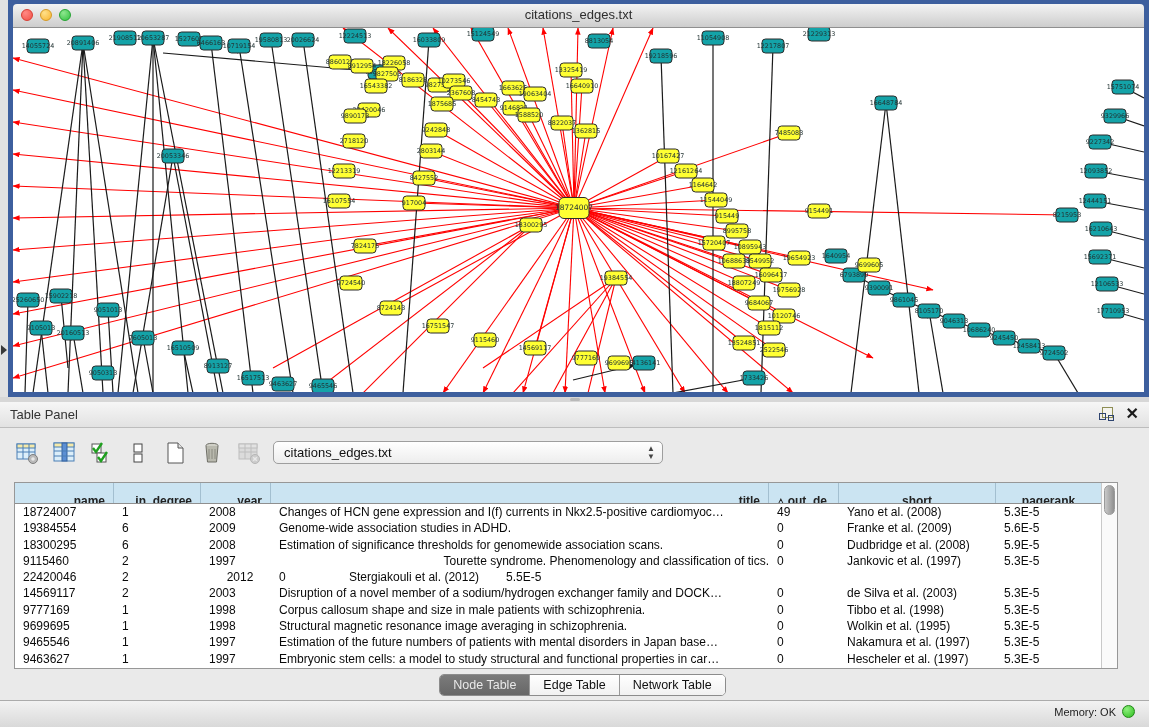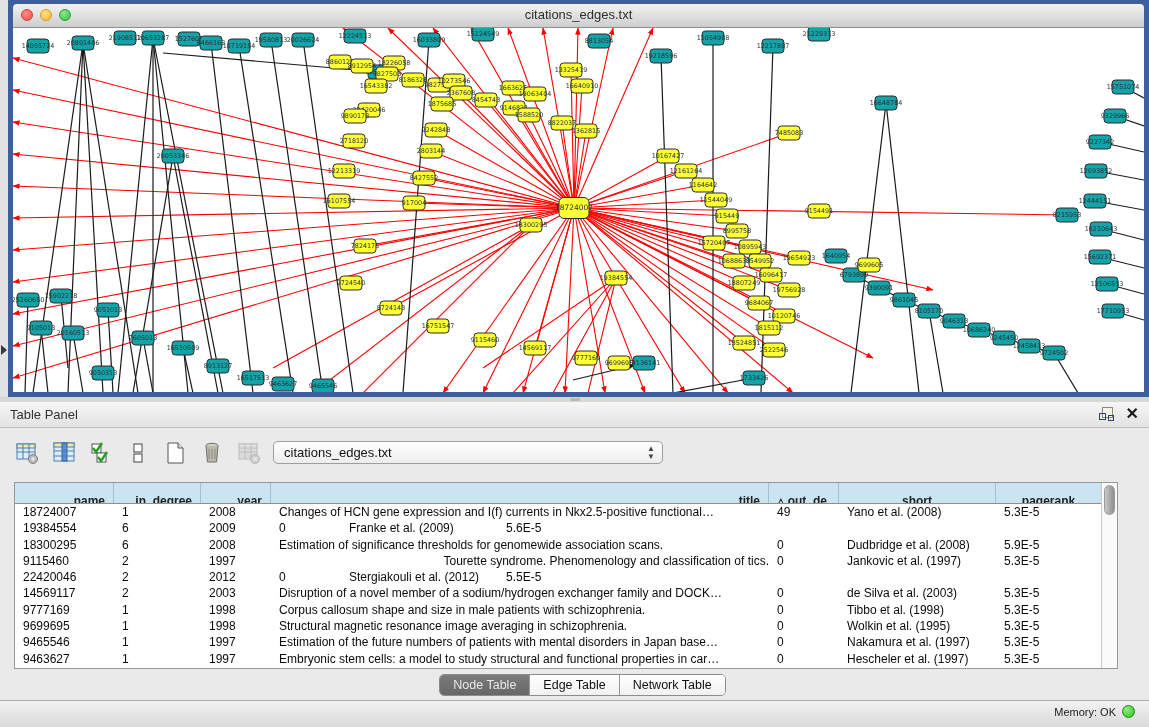--- a/index.html
+++ b/index.html
@@ -792,29 +792,30 @@
             <div class="hcell" style="width: 498px; text-align: right;">title</div>
             <div class="hcell" style="width: 70px; text-align: left;"><span class="sort-glyph">△</span>out_de…</div>
             <div class="hcell" style="width: 157px; text-align: center;">short</div>
             <div class="hcell" style="width: 105px; text-align: center;">pagerank</div>
           </div>
         <div class="grid-body" id="grid-body">
             <div class="row">
               <div class="bcell" style="width: 99px;">18724007</div>
               <div class="bcell" style="width: 87px;">1</div>
               <div class="bcell" style="width: 70px;">2008</div>
-              <div class="bcell" style="width: 498px;">Changes of HCN gene expression and I(f) currents in Nkx2.5-positive functional…</div>
+              <div class="bcell" style="width: 498px;">Changes of HCN gene expression and I(f) currents in Nkx2.5-positive cardiomyoc…</div>
               <div class="bcell" style="width: 70px;">49</div>
               <div class="bcell" style="width: 157px;">Yano et al. (2008)</div>
               <div class="bcell" style="width: 105px;">5.3E-5</div>
             </div>
             <div class="row">
               <div class="bcell" style="width: 99px;">19384554</div>
               <div class="bcell" style="width: 87px;">6</div>
               <div class="bcell" style="width: 70px;">2009</div>
+              <div class="bcell" style="width: 498px;">Genome-wide association studies in ADHD.</div>
               <div class="bcell" style="width: 70px;">0</div>
               <div class="bcell" style="width: 157px;">Franke et al. (2009)</div>
               <div class="bcell" style="width: 105px;">5.6E-5</div>
             </div>
             <div class="row">
               <div class="bcell" style="width: 99px;">18300295</div>
               <div class="bcell" style="width: 87px;">6</div>
               <div class="bcell" style="width: 70px;">2008</div>
               <div class="bcell" style="width: 498px;">Estimation of significance thresholds for genomewide association scans.</div>
               <div class="bcell" style="width: 70px;">0</div>
@@ -826,21 +827,21 @@
               <div class="bcell" style="width: 87px;">2</div>
               <div class="bcell" style="width: 70px;">1997</div>
               <div class="bcell" style="width: 498px; text-align: right;">Tourette syndrome. Phenomenology and classification of tics.</div>
               <div class="bcell" style="width: 70px;">0</div>
               <div class="bcell" style="width: 157px;">Jankovic et al. (1997)</div>
               <div class="bcell" style="width: 105px;">5.3E-5</div>
             </div>
             <div class="row">
               <div class="bcell" style="width: 99px;">22420046</div>
               <div class="bcell" style="width: 87px;">2</div>
-              <div class="bcell" style="width: 70px;">2012</div>
+              <div class="bcell" style="width: 70px; text-align: center;">2012</div>
               <div class="bcell" style="width: 70px;">0</div>
               <div class="bcell" style="width: 157px;">Stergiakouli et al. (2012)</div>
               <div class="bcell" style="width: 105px;">5.5E-5</div>
             </div>
             <div class="row">
               <div class="bcell" style="width: 99px;">14569117</div>
               <div class="bcell" style="width: 87px;">2</div>
               <div class="bcell" style="width: 70px;">2003</div>
               <div class="bcell" style="width: 498px;">Disruption of a novel member of a sodium/hydrogen exchanger family and DOCK…</div>
               <div class="bcell" style="width: 70px;">0</div>

